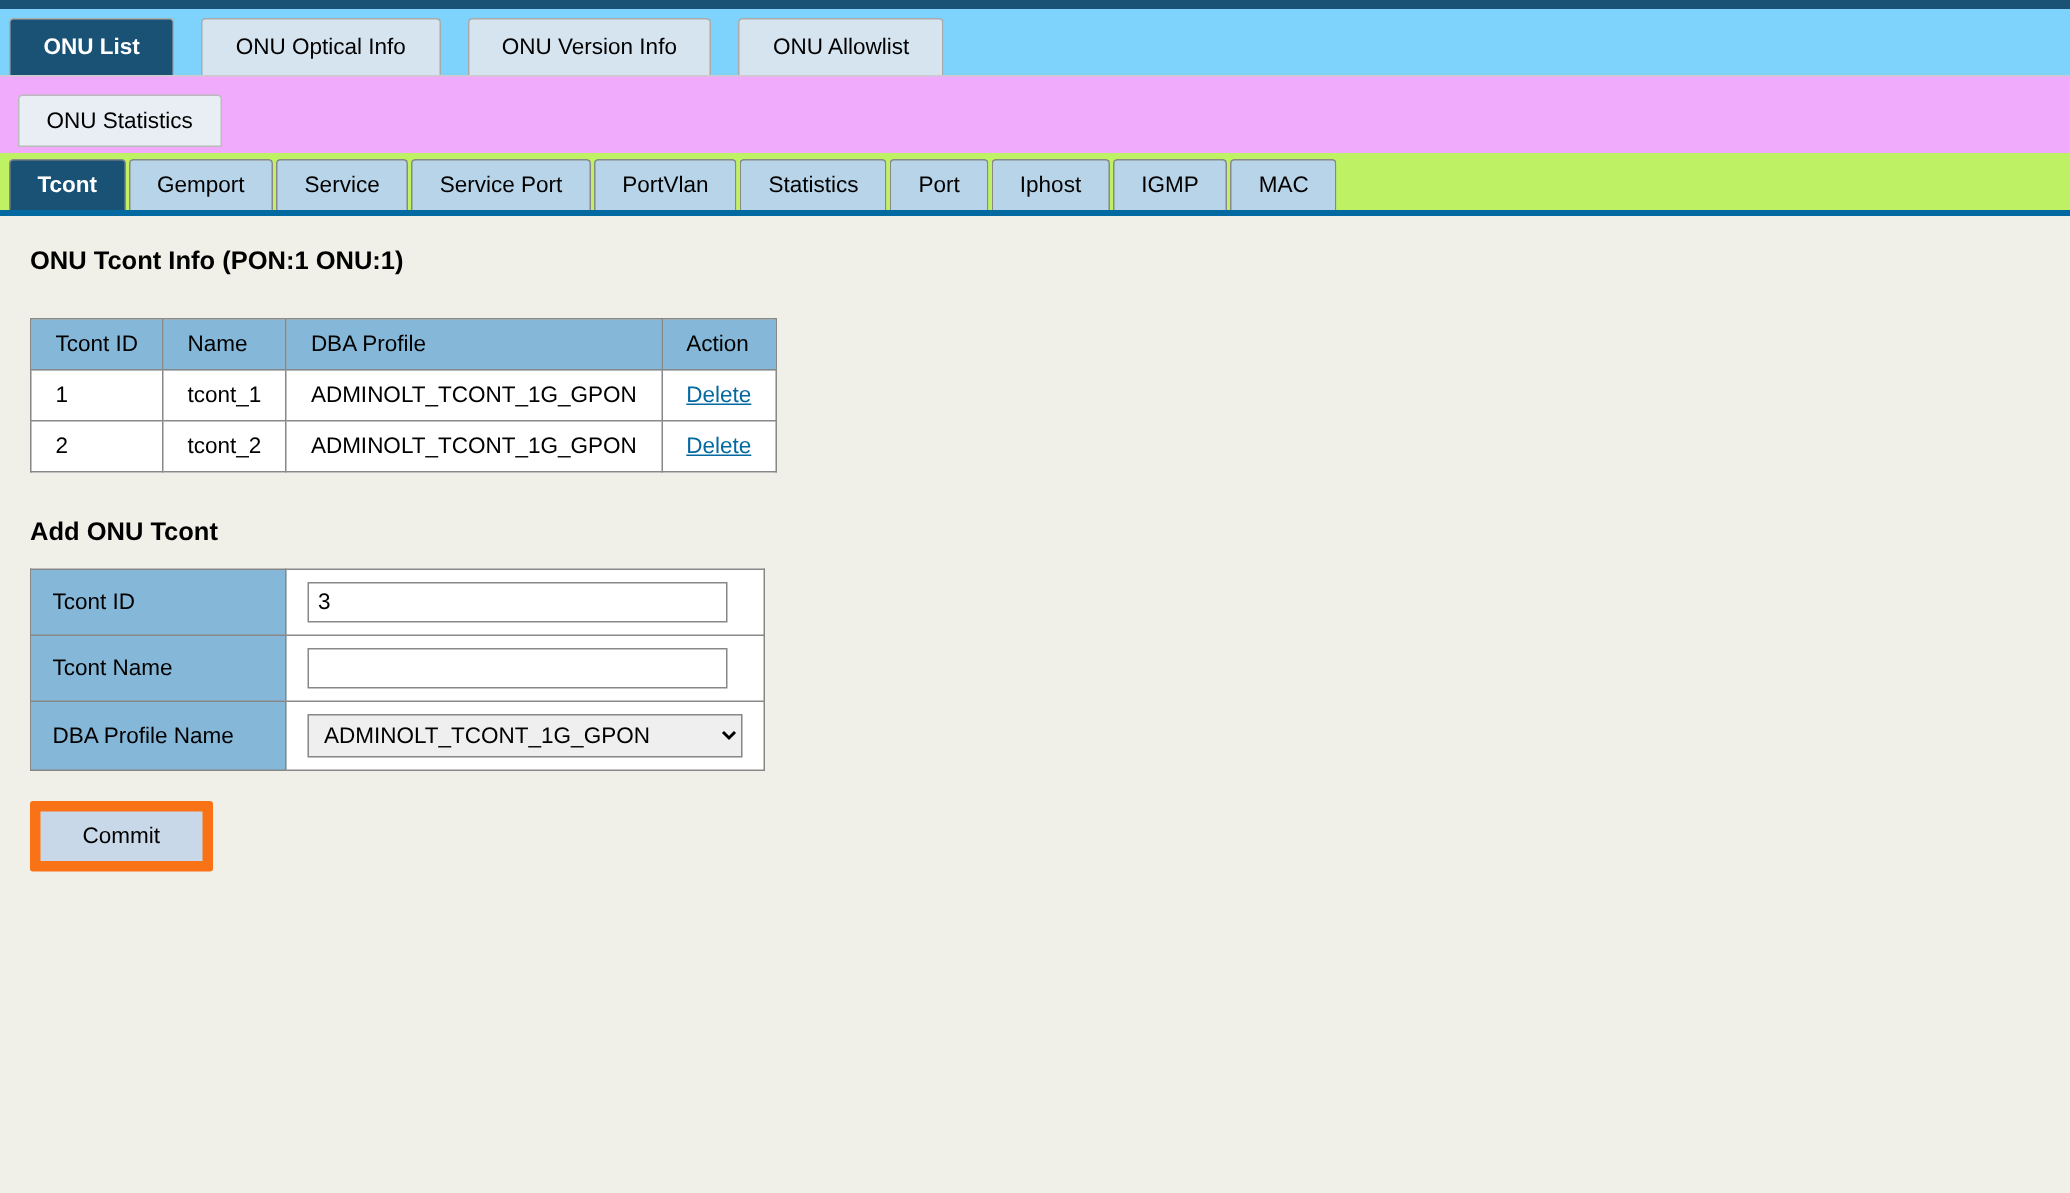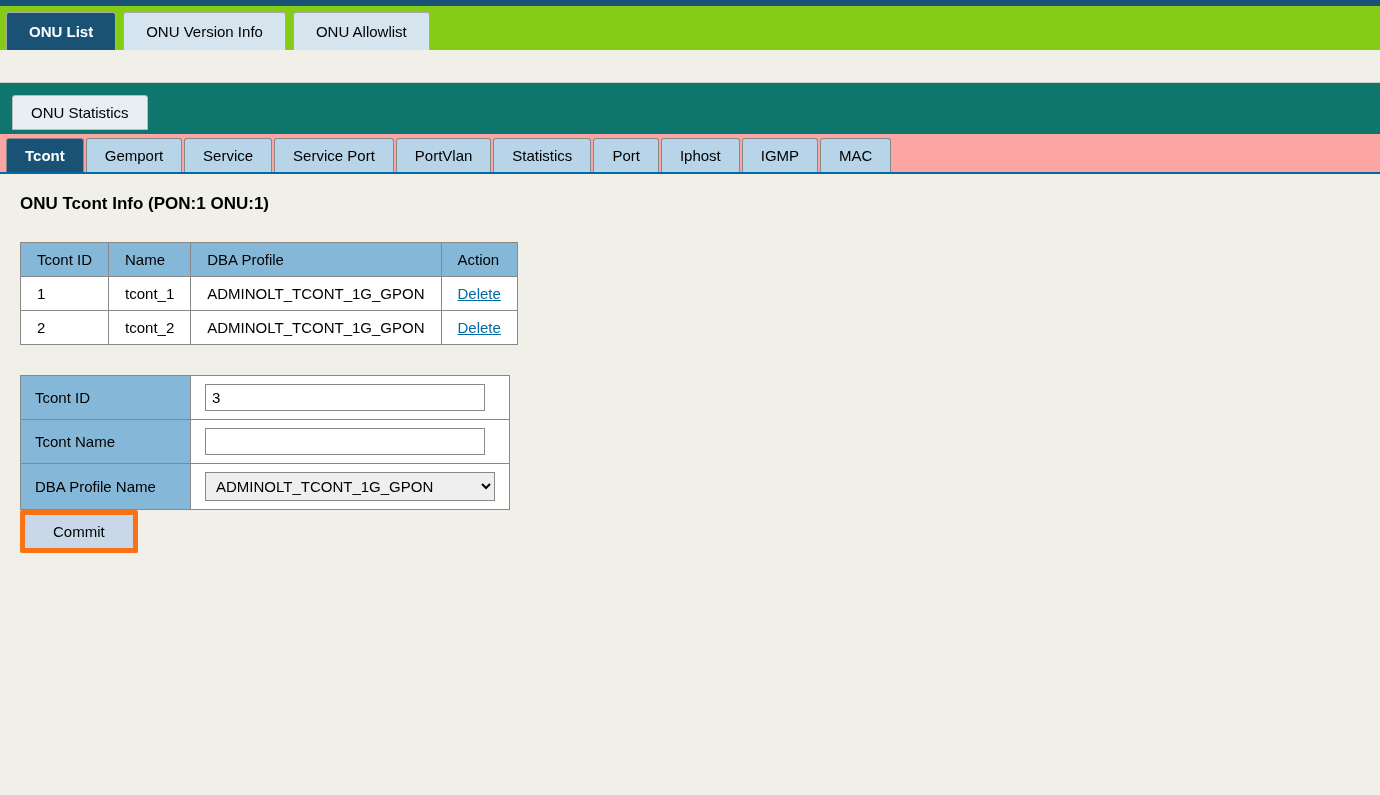--- a/index.html
+++ b/index.html
@@ -10,43 +10,43 @@
       color: #000;
     }
     .top-bar {
       background: #1a5276;
       height: 6px;
       width: 100%;
     }
     .main-tabs {
       display: flex;
       flex-wrap: wrap;
-      background: #84cc16;
+      background: #7dd3fc;
       padding: 6px 6px 0 6px;
-      gap: 7px;
+      gap: 18px;
     }
     .main-tab {
       padding: 10px 22px;
       cursor: pointer;
       background: #d6e4f0;
       border: 1px solid #aaa;
       border-bottom: none;
       font-size: 15px;
       color: #000;
       border-radius: 3px 3px 0 0;
     }
     .main-tab.active {
       background: #1a5276;
       color: #fff;
       font-weight: bold;
     }
     .sub-tabs-row {
-      background: #fca5a5;
+      background: #bef264;
       padding: 4px 6px 0 6px;
-      border-bottom: 2px solid #0369a1;
+      border-bottom: 4px solid #0369a1;
     }
     .sub-tabs {
       display: flex;
       flex-wrap: wrap;
       gap: 2px;
     }
     .sub-tab {
       padding: 8px 18px;
       cursor: pointer;
       background: #b8d4e8;
@@ -121,56 +121,56 @@
       font-size: 15px;
       border: 1px solid #888;
     }
     .add-table select {
       width: 290px;
       padding: 4px 6px;
       font-size: 15px;
       border: 1px solid #888;
     }
     .commit-btn {
-      margin-top: 0;
+      margin-top: 20px;
       padding: 8px 28px;
       background: #c8d8e8;
-      border: 5px solid #f97316;
+      border: 7px solid #f97316;
       font-size: 15px;
       cursor: pointer;
       border-radius: 2px;
     }
     .onu-statistics-tab {
       display: inline-block;
       padding: 8px 18px;
       background: #e8eef4;
       border: 1px solid #bbb;
       margin: 6px 6px 0 6px;
       cursor: pointer;
       font-size: 15px;
       border-radius: 3px 3px 0 0;
     }
     .stats-area {
-      background: #0f766e;
+      background: #f0abfc;
       border-top: 1px solid #ccc;
       padding-bottom: 4px;
-      margin-top: 32px;
     }
     .stats-inner {
       padding: 6px 6px 0 6px;
     }
   </style>
 </head>
 <body>
 
 <div class="top-bar"></div>
 
 <div class="main-tabs">
 
 <div class="main-tab active">ONU List</div>
+    <div class="main-tab">ONU Optical Info</div>
     <div class="main-tab">ONU Version Info</div>
     <div class="main-tab">ONU Allowlist</div>
   </div>
 
 <div class="stats-area">
   <div class="stats-inner">
     <span class="onu-statistics-tab">ONU Statistics</span>
   </div>
 </div>
 
@@ -213,20 +213,21 @@
         </tr>
         <tr>
           <td>2</td>
           <td>tcont_2</td>
           <td>ADMINOLT_TCONT_1G_GPON</td>
           <td><a href="#">Delete</a></td>
         </tr>
       </tbody>
   </table>
 
+  <div class="add-section-title">Add ONU Tcont</div>
 
   <table class="add-table">
     <tbody>
 
     <tr>
           <td>Tcont ID</td>
           <td><input type="text" placeholder="" value="3" style=""></td>
         </tr>
         <tr>
           <td>Tcont Name</td>

